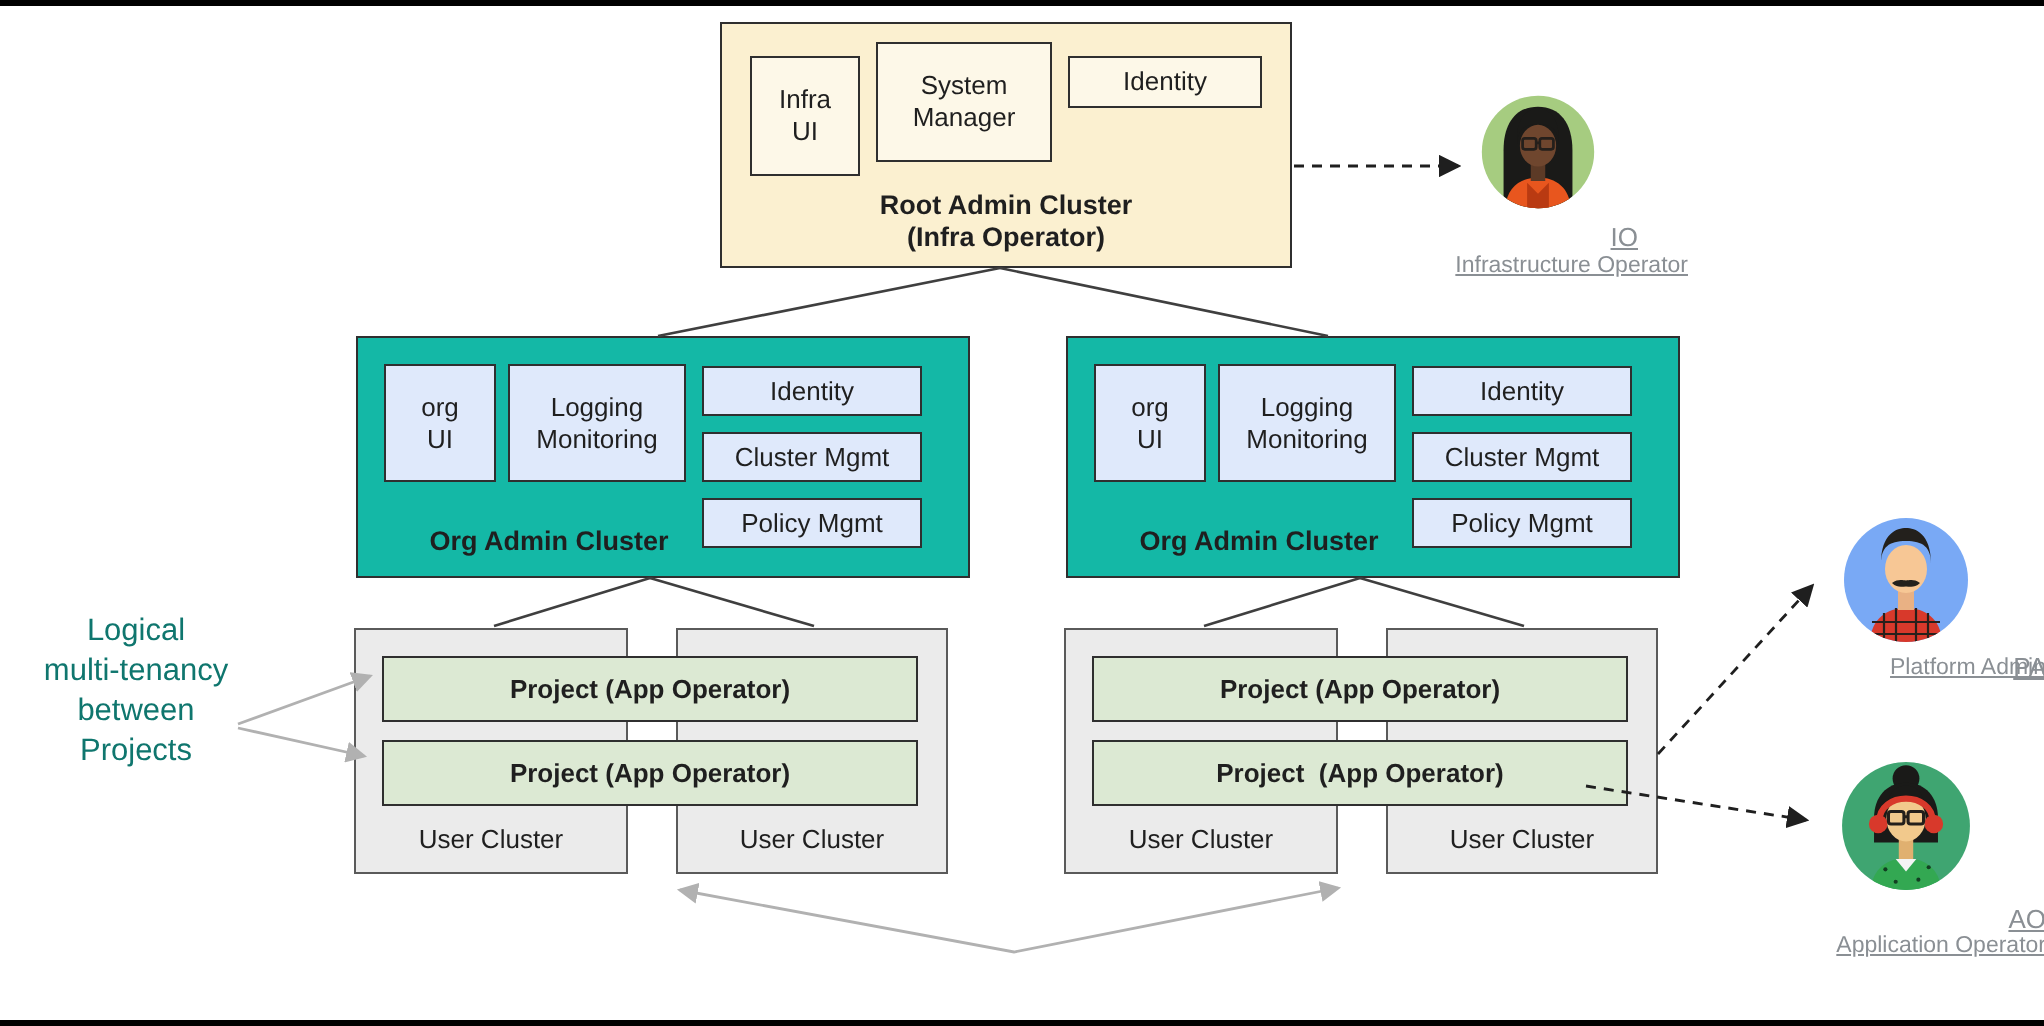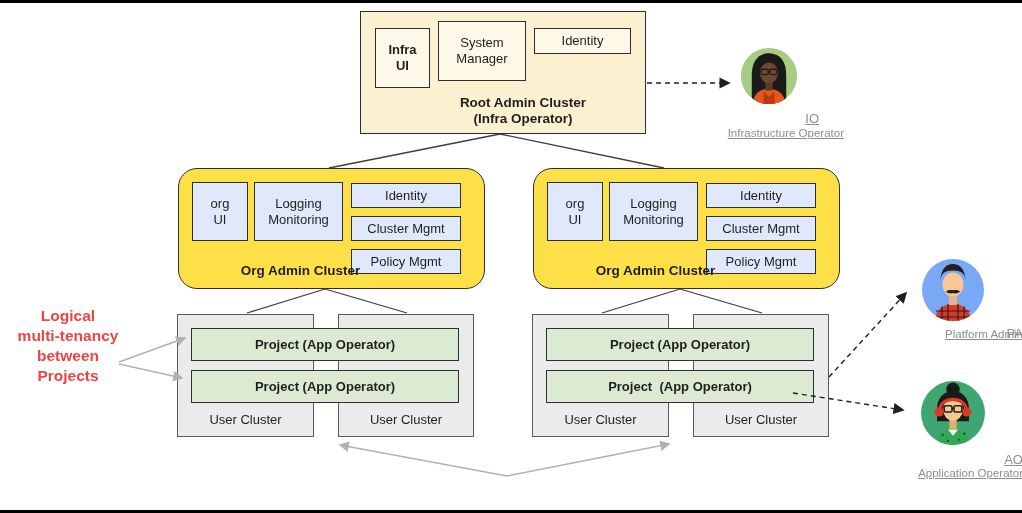--- a/index.html
+++ b/index.html
@@ -6,38 +6,38 @@
   .stage{
     position:relative;width:1022px;height:513px;background:#ffffff;overflow:hidden;
     font-family:"Liberation Sans","DejaVu Sans",sans-serif;color:#1f1f1f;
   }
   .edge-bar{position:absolute;left:0;width:1022px;height:3px;background:#000;}
   .edge-bar.top{top:0;}
   .edge-bar.bottom{bottom:0;}
 
   .cluster-box{position:absolute;box-sizing:border-box;border:1.5px solid #2f2f2f;}
   .root-box{left:360px;top:11px;width:286px;height:123px;background:#FBF0D0;}
-  .org-box{top:168px;width:307px;height:121px;background:#fde047;border-radius:19px;}
+  .org-box{top:168px;width:307px;height:121px;background:#14b8a6;}
   .org-box.left{left:178px;}
   .org-box.right{left:533px;}
 
   .chip{
     position:absolute;box-sizing:border-box;border:1.4px solid #2f2f2f;
     display:flex;align-items:center;justify-content:center;text-align:center;
     font-size:13px;line-height:16px;white-space:pre-line;
   }
   .root-box .chip{background:#FDF8E8;}
   .org-box .chip{background:#DFE9FB;}
 
   .cluster-title{
     position:absolute;font-weight:bold;font-size:13.5px;line-height:16px;
-    text-align:center;white-space:pre-line;padding-left:40px;
+    text-align:center;white-space:pre-line;
   }
   .root-title{left:0;right:0;bottom:6px;}
-  .org-title{left:6px;width:151px;bottom:9px;text-align:center;}
+  .org-title{left:20px;width:151px;bottom:9px;text-align:center;}
 
   .user-group{position:absolute;top:314px;width:297px;height:123px;}
   .user-group.left{left:177px;}
   .user-group.right{left:532px;}
   .user-box{
     position:absolute;top:0;height:123px;box-sizing:border-box;
     background:#EBEBEB;border:1.4px solid #5A5A5A;
   }
   .user-box.a{left:0;width:137px;}
   .user-box.b{left:161px;width:136px;}
@@ -46,21 +46,21 @@
   }
   .project-bar{
     position:absolute;left:14px;width:268px;height:33px;box-sizing:border-box;
     background:#DCE9D3;border:1.4px solid #2f2f2f;
     display:flex;align-items:center;justify-content:center;
     font-weight:bold;font-size:13px;white-space:pre-wrap;
   }
   .project-bar.p1{top:14px;}
   .project-bar.p2{top:56px;}
 
-  .annotation{position:absolute;font-weight:bold;color:#ef4444;}
+  .annotation{position:absolute;font-weight:normal;color:#0f766e;}
   .annotation.left-note{left:0;top:306px;width:136px;text-align:center;
     font-size:15.5px;line-height:20px;white-space:pre-line;}
   .annotation.bottom-note{left:299px;top:486px;width:300px;text-align:center;font-size:16px;}
 
   .overlay{position:absolute;left:0;top:0;width:1022px;height:513px;pointer-events:none;}
 
   .persona{position:absolute;}
   .persona svg{display:block;}
   .persona-label{position:absolute;text-align:right;color:#8A8F94;text-decoration:underline;}
   .persona-initials{font-size:13px;line-height:15px;}
@@ -68,21 +68,21 @@
 </style>
 </head>
 <body>
 
 <div class="stage">
 
   <div class="edge-bar top"></div>
   <div class="edge-bar bottom"></div>
 
   <div class="cluster-box root-box">
-    <div class="chip" style="left:14px;top:16px;width:55px;height:60px;font-weight:bold;">Infra
+    <div class="chip" style="left:14px;top:16px;width:55px;height:60px;">Infra
 UI</div>
     <div class="chip" style="left:77px;top:9px;width:88px;height:60px;">System
 Manager</div>
     <div class="chip" style="left:173px;top:16px;width:97px;height:26px;">Identity</div>
     <div class="cluster-title root-title">Root Admin Cluster
 (Infra Operator)</div>
   </div>
 
   <div class="cluster-box org-box left">
     <div class="chip" style="left:13px;top:13px;width:56px;height:59px;">org

